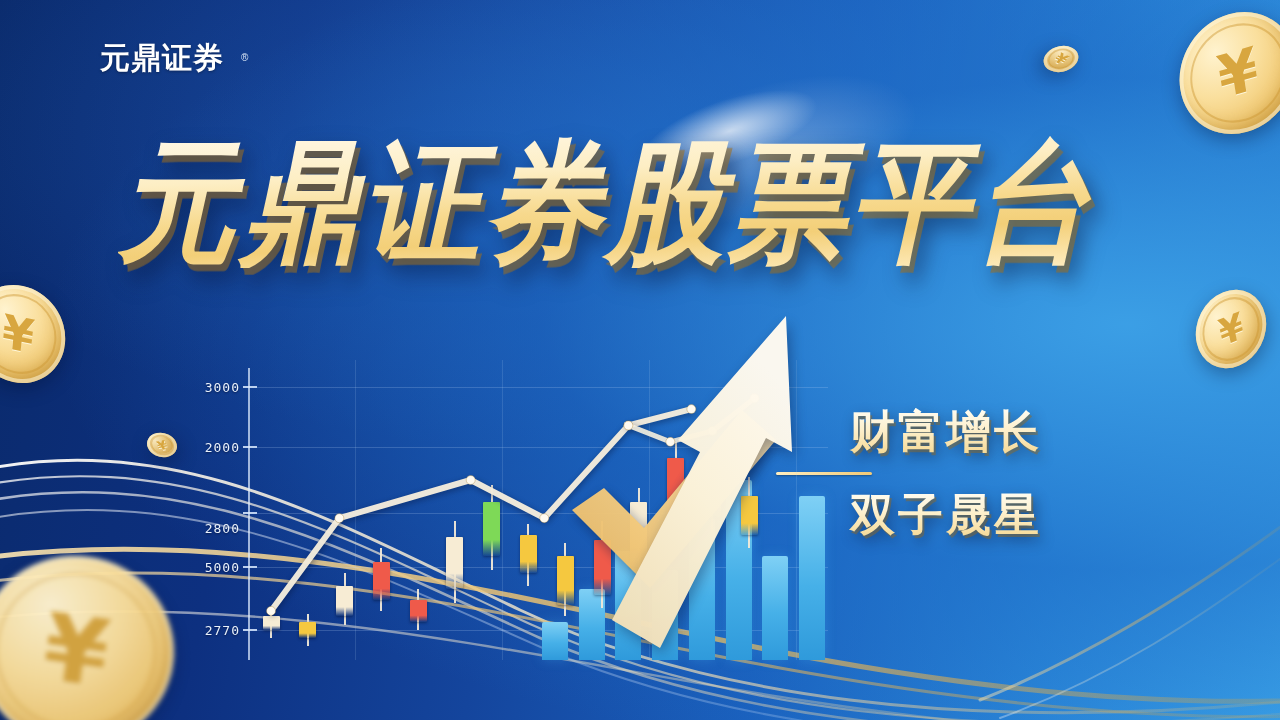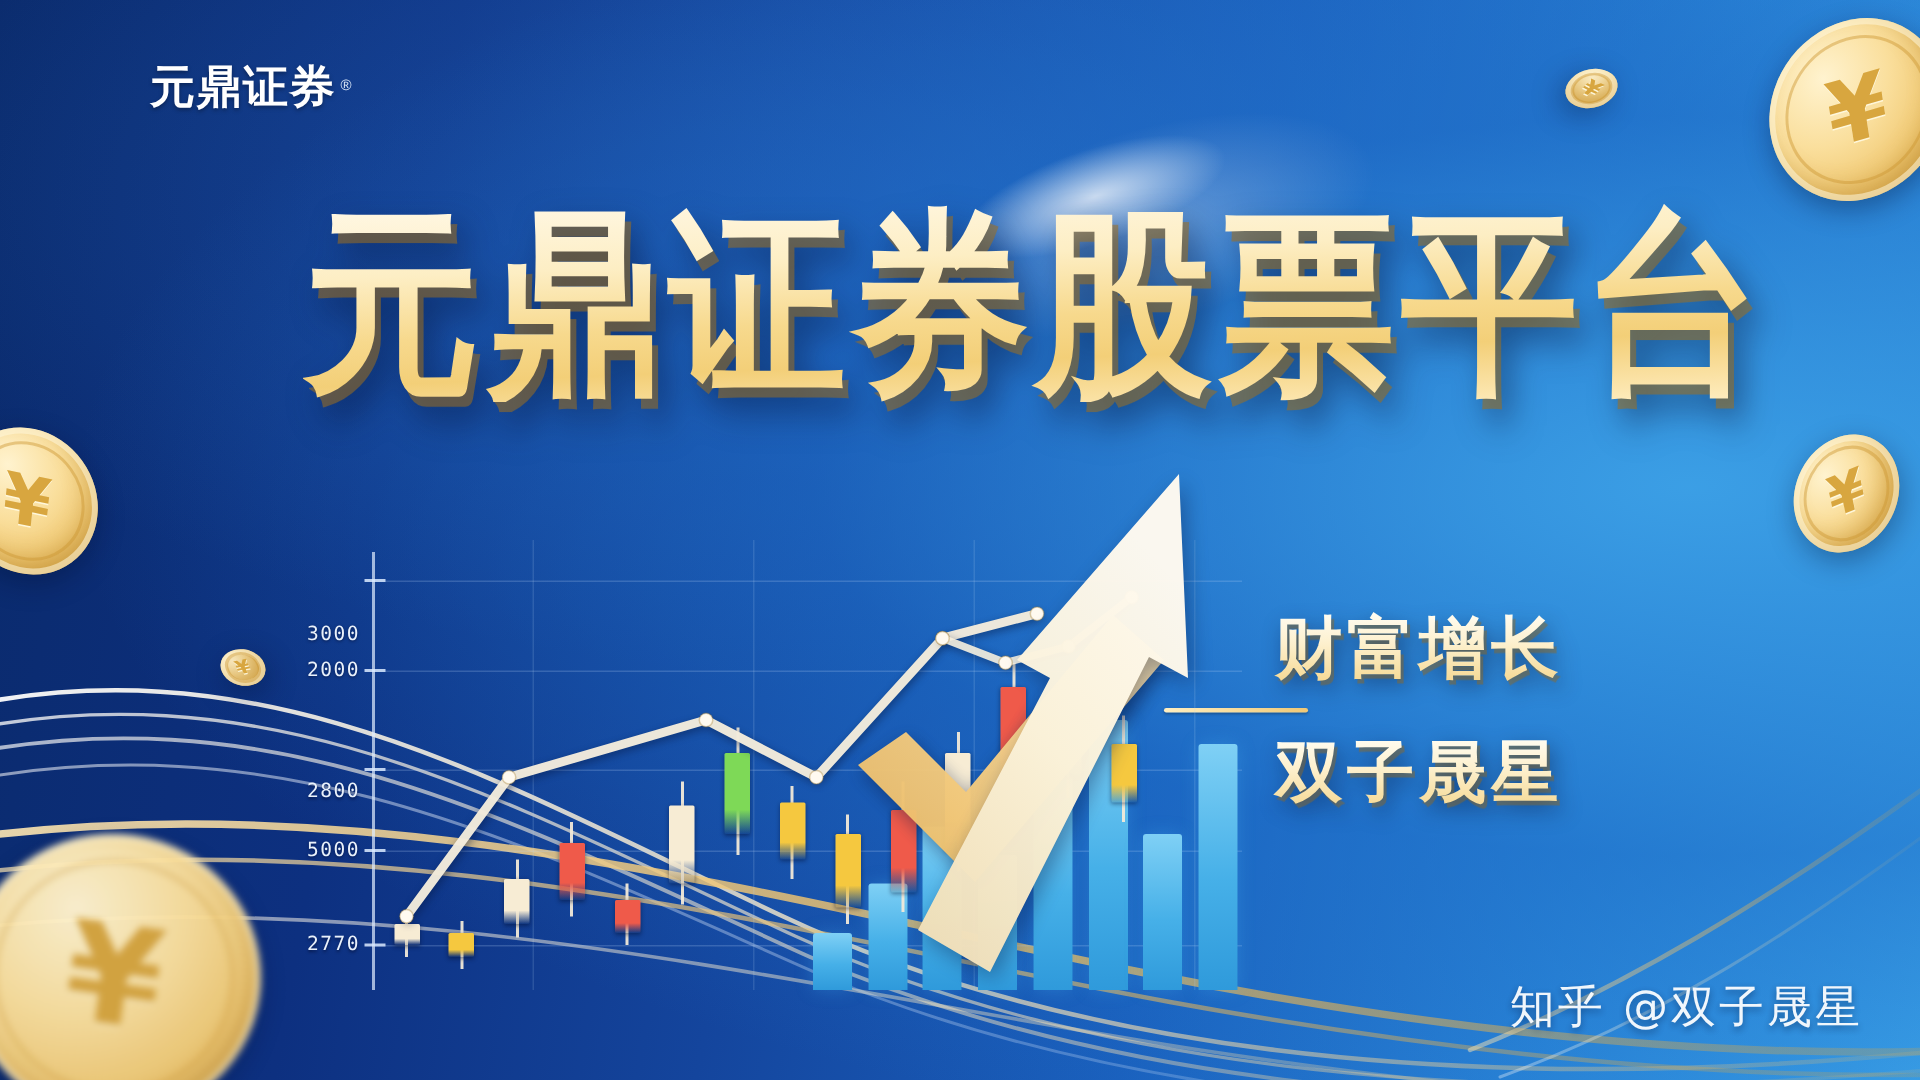--- a/index.html
+++ b/index.html
@@ -5,27 +5,27 @@
   html,body{margin:0;padding:0;background:#0a2a6b;}
   body{font-family:"Liberation Sans","DejaVu Sans",sans-serif;}
   #stage{position:relative;width:1280px;height:720px;overflow:hidden;
     background:
       radial-gradient(120% 90% at 88% 45%, rgba(60,160,230,.95) 0%, rgba(30,110,200,.55) 38%, rgba(0,0,0,0) 70%),
       radial-gradient(90% 70% at 50% 18%, rgba(40,110,200,.55) 0%, rgba(0,0,0,0) 65%),
       linear-gradient(100deg,#0a2a6b 0%,#0d3080 22%,#14459d 42%,#1a60bd 62%,#2a86d8 82%,#3ba2e8 100%);
   }
   .layer{position:absolute;inset:0;}
   
-  #logo{position:absolute;left:100px;top:38px;display:flex;align-items:flex-start;gap:3px;}
+  #logo{position:absolute;left:100px;top:38px;display:flex;align-items:flex-start;gap:17px;}
   #logo .lg-text{font-size:30px;font-weight:700;color:#fff;letter-spacing:1px;
     font-family:"DejaVu Sans","Liberation Sans",sans-serif;text-shadow:0 1px 3px rgba(0,0,0,.35);}
   #logo .lg-r{font-size:10px;color:#dce8f8;margin-top:14px;}
   
   #title{position:absolute;left:118px;top:122px;width:1060px;height:160px;
-    display:flex;align-items:center;justify-content:flex-end;}
+    display:flex;align-items:center;justify-content:flex-start;font-style:italic;}
   #title .t{
     font-family:"DejaVu Sans","Liberation Sans",sans-serif;
     font-size:118px;font-weight:700;letter-spacing:4px;line-height:1;
     background:linear-gradient(178deg,#fff8e6 0%,#fdeec4 30%,#f7d98d 55%,#f3cf78 72%,#ffeec2 100%);
     -webkit-background-clip:text;background-clip:text;color:transparent;
     -webkit-text-fill-color:transparent;
     filter:drop-shadow(4px 6px 0 rgba(160,112,28,.55)) drop-shadow(7px 10px 10px rgba(4,20,60,.5));
     transform:scaleY(1.12);
   }
   #title-glow{position:absolute;left:600px;top:86px;width:260px;height:90px;pointer-events:none;
@@ -130,21 +130,21 @@
 
   <div id="slogan">
     <div class="s-line">财富增长</div>
     <div class="s-rule"></div>
     <div class="s-line">双子晟星</div>
   </div>
 
   <div id="chart">
     <div id="yaxis"></div>
     <div id="axis-labels">
-        <div class="axis-lbl" style="top: 27px; right: calc(100% - 58px); margin-top: 36px;">3000</div>
+        <div class="axis-lbl" style="top: 27px; right: calc(100% - 58px);">3000</div>
         <div class="tick" style="top: 27px; left: 55px;"></div>
         <div class="axis-lbl" style="top: 87px; right: calc(100% - 58px);">2000</div>
         <div class="tick" style="top: 87px; left: 55px;"></div>
         <div class="axis-lbl" style="top: 168px; right: calc(100% - 58px);">2800</div>
         <div class="tick" style="top: 153px; left: 55px;"></div>
         <div class="axis-lbl" style="top: 207px; right: calc(100% - 58px);">5000</div>
         <div class="tick" style="top: 207px; left: 55px;"></div>
         <div class="axis-lbl" style="top: 270px; right: calc(100% - 58px);">2770</div>
         <div class="tick" style="top: 270px; left: 55px;"></div>
       </div>
@@ -260,14 +260,13 @@
     <path d="M612,620 L700,452 L678,440 L786,316 L792,452 L766,438 L660,648 Z" fill="url(#gdArrow)" opacity=".98" style="filter:drop-shadow(3px 5px 7px rgba(5,25,70,.4))"></path>
   </svg>
 
   <div class="coin" id="coin-tr"><span class="rim"></span>¥</div>
   <div class="coin" id="coin-r"><span class="rim"></span>¥</div>
   <div class="coin" id="coin-l"><span class="rim"></span>¥</div>
   <div class="coin" id="coin-sm"><span class="rim"></span>¥</div>
   <div class="coin" id="coin-sm2"><span class="rim"></span>¥</div>
   <div class="coin" id="coin-blur"><span class="rim"></span>¥</div>
 
-  <div id="watermark">知乎 @双子晟星</div>
 </div>
 
 </body></html>

